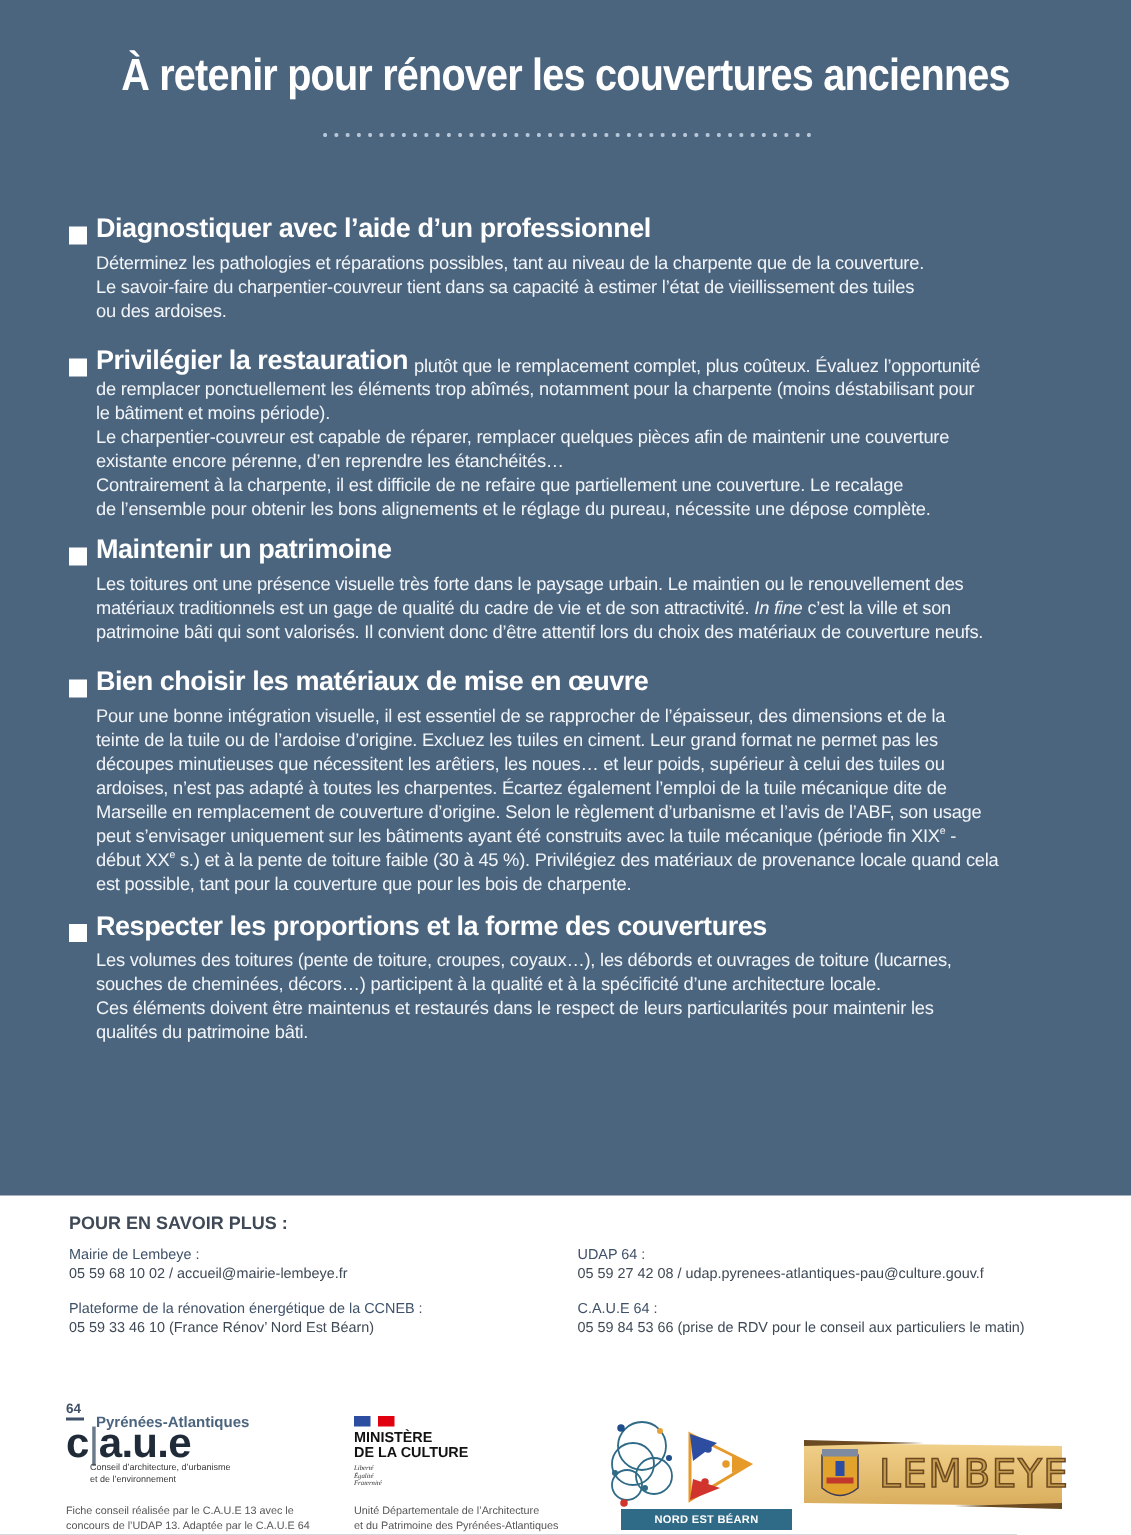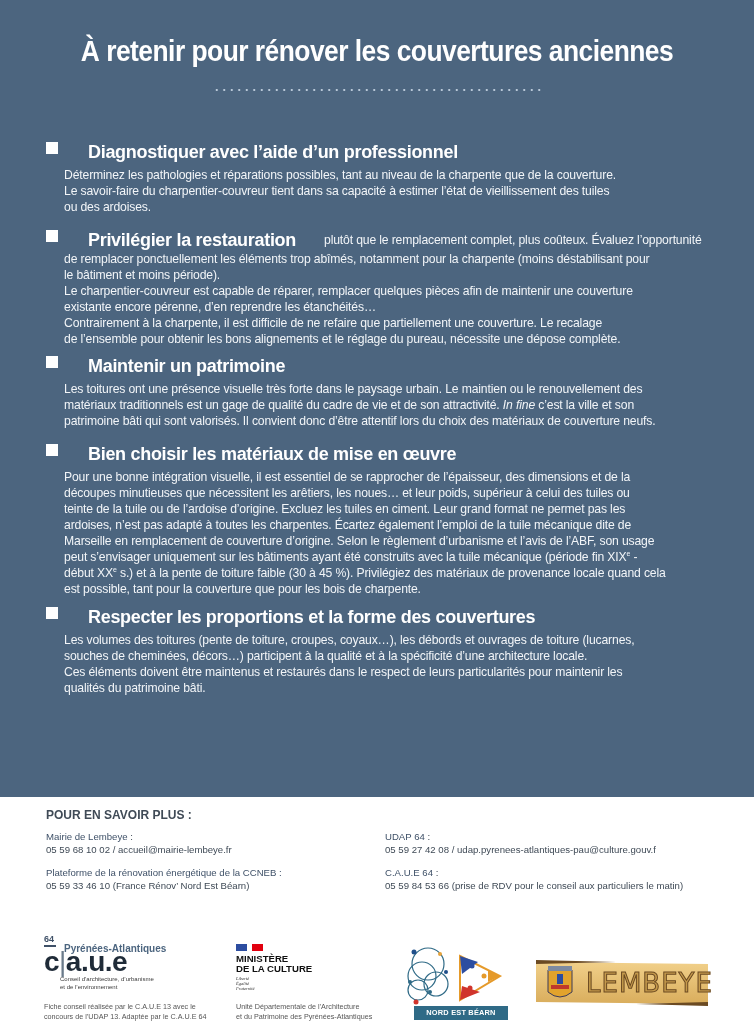--- a/index.html
+++ b/index.html
@@ -6,21 +6,21 @@
   html, body { width: 754px; height: 1023px; background: #ffffff; overflow: hidden; }
   body { font-family: "Liberation Sans", "DejaVu Sans", sans-serif; position: relative; }
 
   .top { position: absolute; left: 0; top: 0; width: 754px; height: 797px; background: #4c657f; color: #ffffff; }
   .title { position: absolute; left: 0; top: 34px; width: 754px; text-align: center; font-size: 30px; font-weight: bold; letter-spacing: -0.6px; color: #ffffff; transform: scaleX(0.88); transform-origin: center; }
   .dots { position: absolute; left: 213px; top: 88px; width: 328px; height: 4px;
           background-image: radial-gradient(circle, #b9c8d8 1.2px, transparent 1.5px);
           background-size: 7.5px 4px; background-repeat: repeat-x; }
 
   .section { position: absolute; left: 46px; width: 700px; }
-  .sec-head { display: flex; align-items: flex-start; gap: 24px; }
+  .sec-head { display: flex; align-items: flex-end; }
   .bullet { width: 12px; height: 12px; background: #ffffff; margin-right: 6px; flex: 0 0 auto; }
   .sec-title { font-size: 18px; font-weight: bold; color: #ffffff; letter-spacing: -0.3px; }
   .sec-body { margin-left: 18px; margin-top: 4px; font-size: 12.2px; line-height: 16px; color: #f2f5f8; letter-spacing: -0.15px; }
   .sec-body p { margin: 0; }
   .inline-lead { font-size: 12.2px; font-weight: normal; color: #f2f5f8; letter-spacing: -0.15px; }
   sup { font-size: 7px; vertical-align: super; line-height: 0; }
 
   .footer-head { position: absolute; left: 46px; top: 808px; font-size: 12px; font-weight: bold; color: #3f4a56; }
   .contact { position: absolute; font-size: 9.6px; line-height: 12.5px; color: #3f4a56; }
   .contact .lbl { font-weight: normal; color: #3f5168; }
@@ -35,21 +35,21 @@
 
   .logo-mc { position: absolute; left: 236px; top: 944px; width: 160px; }
   .flag { display: flex; gap: 5px; }
   .flag .b { width: 11px; height: 7px; background: #2c4da0; }
   .flag .r { width: 11px; height: 7px; background: #e1000f; }
   .mc-name { font-size: 9.6px; font-weight: bold; color: #111; line-height: 10px; margin-top: 3px; }
   .mc-motto { font-family: "Liberation Serif", serif; font-style: italic; font-size: 4.5px; line-height: 5px; color: #333; margin-top: 2px; }
   .mc-unit { position: absolute; left: 236px; top: 1002px; font-size: 7.2px; line-height: 9.5px; color: #555; width: 160px; }
 
   .logo-neb { position: absolute; left: 400px; top: 942px; width: 114px; height: 78px; }
-  .neb-banner { position: absolute; left: 14px; bottom: 0px; width: 94px; height: 14px; background: #2f6a86; color: #ffffff; font-size: 7.4px; font-weight: bold; text-align: center; line-height: 14px; letter-spacing: 0.2px; }
+  .neb-banner { position: absolute; left: 14px; bottom: 0px; width: 114px; height: 14px; background: #2f6a86; color: #ffffff; font-size: 7.4px; font-weight: bold; text-align: center; line-height: 14px; letter-spacing: 0.2px; }
 
   .logo-lem { position: absolute; left: 536px; top: 960px; width: 172px; height: 46px; }
   .lem-text { position: absolute; left: 50px; top: 8px; font-size: 26px; color: #c59a4c; -webkit-text-stroke: 1px #6b4a22; letter-spacing: 1px; font-family: "DejaVu Sans", sans-serif; }
 </style>
 </head>
 <body>
 
 <div class="top">
   <div class="title">À retenir pour rénover les couvertures anciennes</div>
   <div class="dots"></div>
@@ -94,22 +94,22 @@
     </div>
   </div>
 
   <div class="section" style="top:444px;">
     <div class="sec-head">
       <span class="bullet"></span>
       <span class="sec-title">Bien choisir les matériaux de mise en œuvre</span>
     </div>
     <div class="sec-body">
       <p>Pour une bonne intégration visuelle, il est essentiel de se rapprocher de l’épaisseur, des dimensions et de la</p>
+      <p>teinte de la tuile ou de l’ardoise d’origine. Excluez les tuiles en ciment. Leur grand format ne permet pas les</p>
       <p>découpes minutieuses que nécessitent les arêtiers, les noues… et leur poids, supérieur à celui des tuiles ou</p>
-      <p>teinte de la tuile ou de l’ardoise d’origine. Excluez les tuiles en ciment. Leur grand format ne permet pas les</p>
       <p>ardoises, n’est pas adapté à toutes les charpentes. Écartez également l’emploi de la tuile mécanique dite de</p>
       <p>Marseille en remplacement de couverture d’origine. Selon le règlement d’urbanisme et l’avis de l’ABF, son usage</p>
       <p><span>peut s’envisager uniquement sur les bâtiments ayant été construits avec la tuile mécanique (période fin XIX</span><sup>e</sup><span> -</span></p>
       <p><span>début XX</span><sup>e</sup><span> s.) et à la pente de toiture faible (30 à 45 %). Privilégiez des matériaux de provenance locale quand cela</span></p>
       <p>est possible, tant pour la couverture que pour les bois de charpente.</p>
     </div>
   </div>
 
   <div class="section" style="top:607px;">
     <div class="sec-head">

